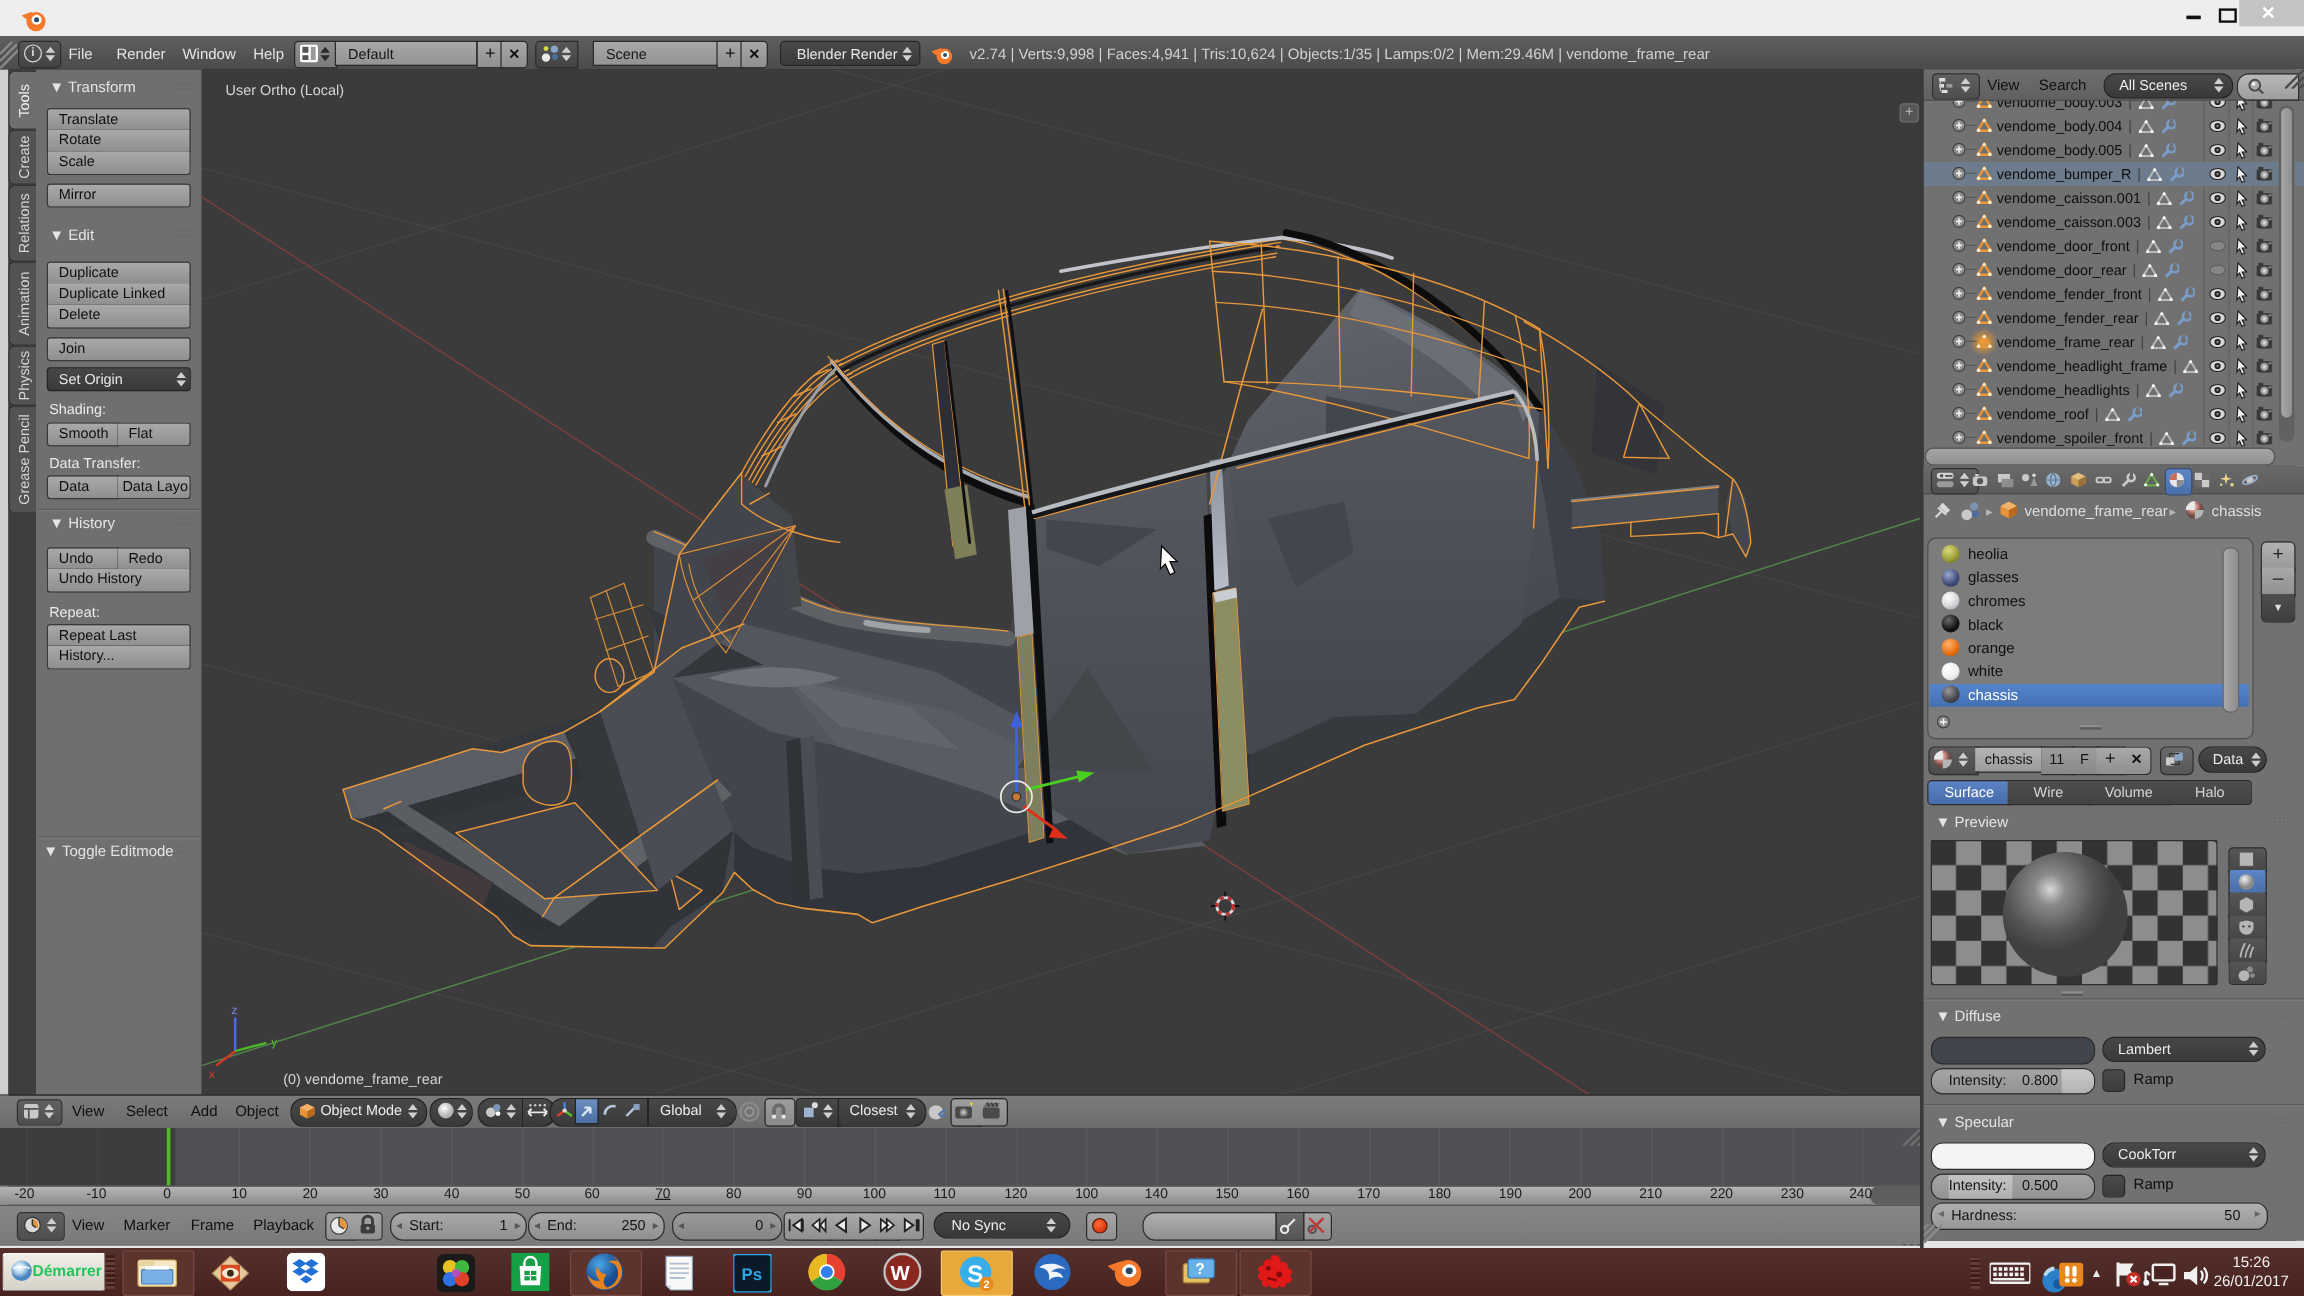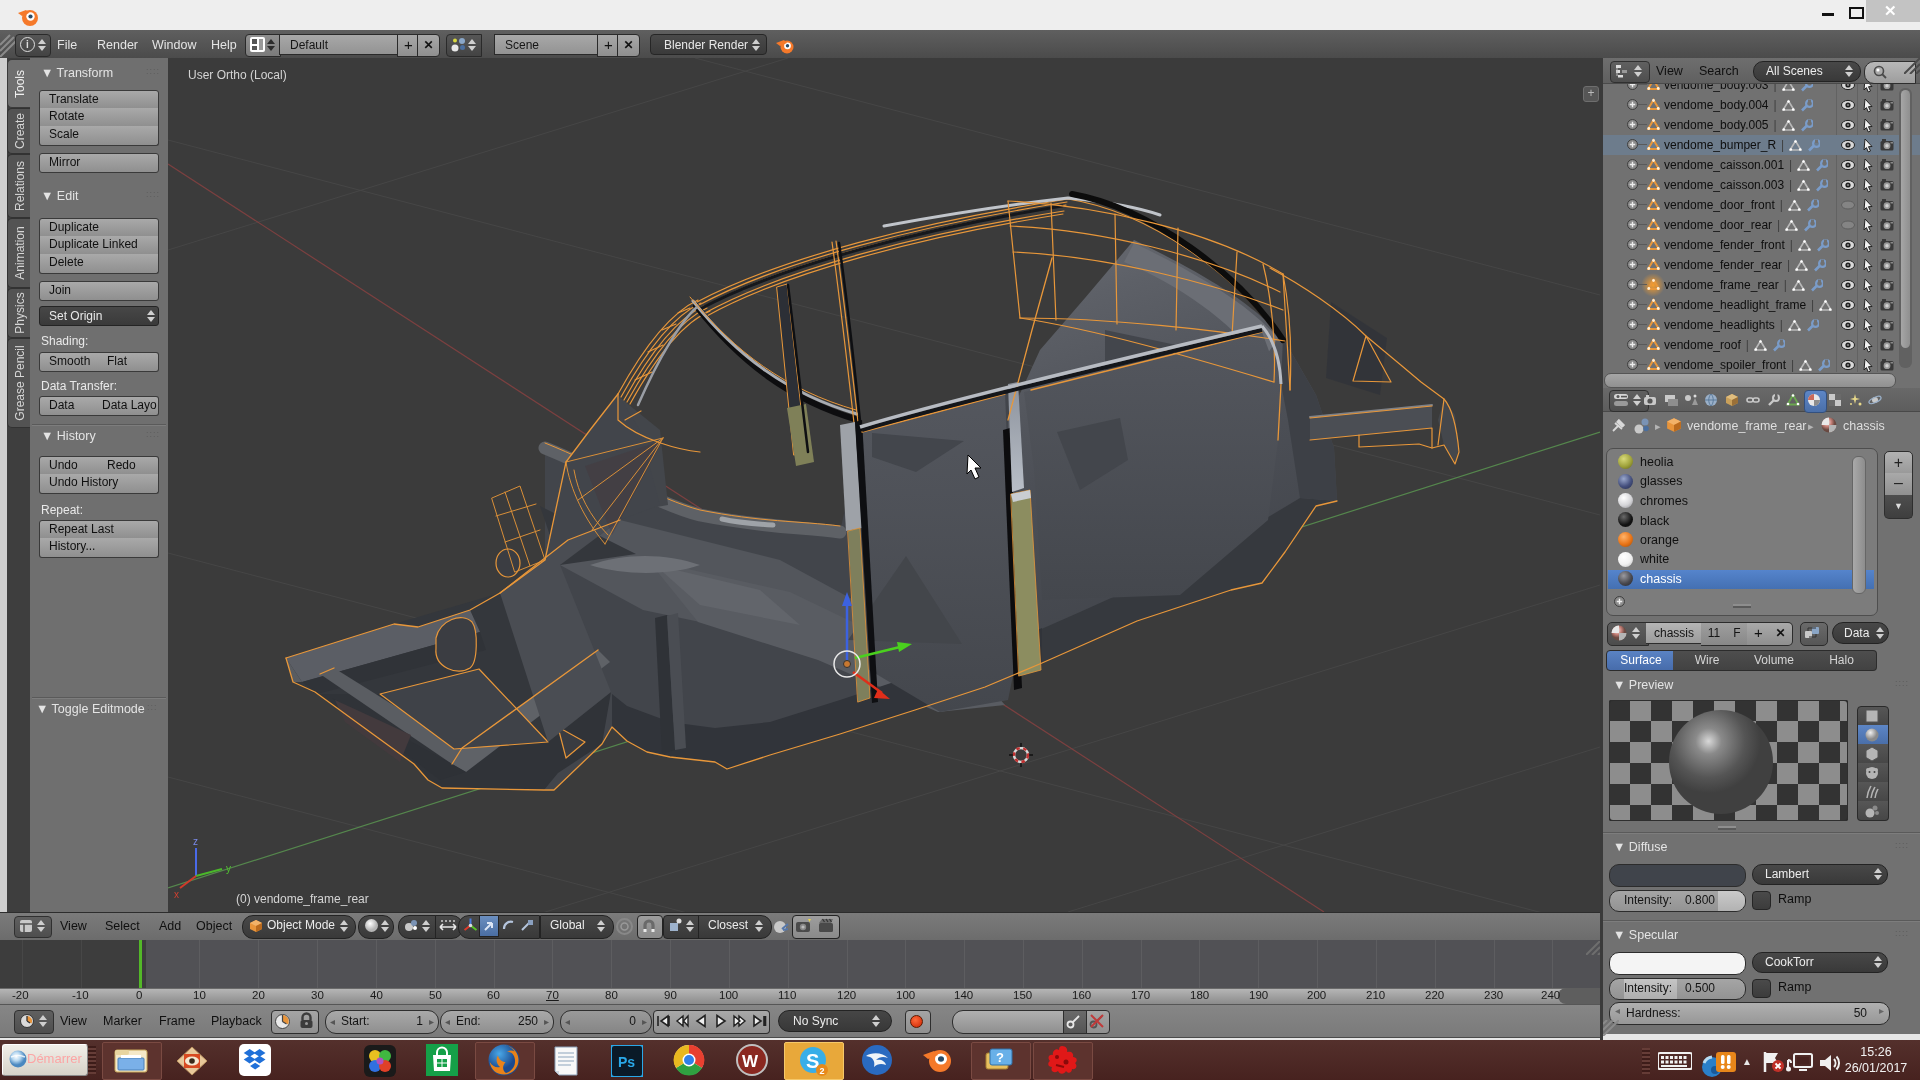--- a/index.html
+++ b/index.html
@@ -73,20 +73,21 @@
 <div class="abs" style="left:617px;top:34px;width:21px;height:21px;background:linear-gradient(#a8a8a8,#8f8f8f);border:1px solid #2a2a2a;border-radius:0 4px 4px 0;color:#111;font-size:12px;text-align:center;line-height:20px;font-weight:bold;">✕</div>
 
 <div class="abs" style="left:650px;top:34px;width:117px;height:21px;background:linear-gradient(#4a4a4a,#3a3a3a);border:1px solid #262626;border-radius:4px;color:#e8e8e8;font-size:12px;line-height:20px;padding-left:13px;box-sizing:border-box;">Blender Render</div>
 <div class="ud" style="left:752px;top:39px;"></div>
 <svg class="abs" style="left:776px;top:37px" width="20" height="18" viewBox="0 0 20 18">
  <circle cx="11" cy="10" r="6.5" fill="#f5792a"></circle>
  <circle cx="11.5" cy="8.8" r="3.4" fill="#fff"></circle>
  <circle cx="11.5" cy="8.8" r="1.7" fill="#2a4a66"></circle>
  <path d="M0 6 L8 3 L11 6 L4 9 Z" fill="#f5792a"></path>
 </svg>
+<div class="abs" style="left:808px;top:38px;color:#d2d2d2;font-size:12.5px;">v2.74 | Verts:9,998 | Faces:4,941 | Tris:10,624 | Objects:1/35 | Lamps:0/2 | Mem:29.46M | vendome_frame_rear</div>
 
 <div class="abs" style="left:0;top:58px;width:7px;height:982px;background:#cfcfcf;"></div>
 <div class="abs" style="left:1913px;top:58px;width:7px;height:982px;background:#cfcfcf;"></div>
 <div class="abs" style="left:0;top:1034px;width:1920px;height:6px;background:#e6e6e6;"></div>
 
 <div class="abs" style="left:7px;top:58px;width:23px;height:854px;background:#3e3e3e;"></div>
 <div class="vtab" style="top:59px;height:47px;background:#6f6f6f;border-color:#3a3a3a;color:#f0f0f0;">
       <span>Tools</span>
     </div>
 <div class="vtab" style="top:108px;height:44px;">
@@ -1348,21 +1349,21 @@
         <defs>
           <radialGradient id="orb" cx="40%" cy="35%">
             <stop offset="0%" stop-color="#fff"></stop>
             <stop offset="50%" stop-color="#b8d8f0"></stop>
             <stop offset="100%" stop-color="#4a88c0"></stop>
           </radialGradient>
         </defs>
         <circle cx="10" cy="10" r="8.5" fill="url(#orb)"></circle>
         <path d="M3 8 C 7 6 13 6 17 8" stroke="#fff" stroke-width="1.5" fill="none" opacity=".8"></path>
       </svg>
-<div class="abs" style="left:27px;top:1051px;font-size:13px;font-weight:normal;color:#fca5a5;">Démarrer</div>
+<div class="abs" style="left:27px;top:1051px;font-size:13px;font-weight:bold;color:#22c55e;">Démarrer</div>
 <div class="abs" style="left:88px;top:1046px;width:8px;height:28px;background:repeating-linear-gradient(0deg,#6a403a 0 2px,#3a1a17 2px 4px);opacity:.85;"></div>
 <div id="tbicons">
         <div class="abs" style="left:102px;top:1042px;width:58px;height:36px;background:#5d332e;border:1px solid #7a4a42;border-radius:2px;"></div>
         <svg class="abs" style="left:113px;top:1046px" width="36" height="30">
           <rect x="2" y="4" width="32" height="22" rx="2" fill="#f5e9c8" stroke="#c9a95a"></rect>
           <rect x="2" y="4" width="14" height="5" rx="2" fill="#e8d5a0"></rect>
           <rect x="5" y="12" width="26" height="12" rx="1" fill="#7ab0e8" stroke="#4a80b8"></rect>
           <rect x="8" y="9" width="20" height="3" fill="#fff"></rect>
         </svg>
         <svg class="abs" style="left:176px;top:1046px" width="32" height="30">

